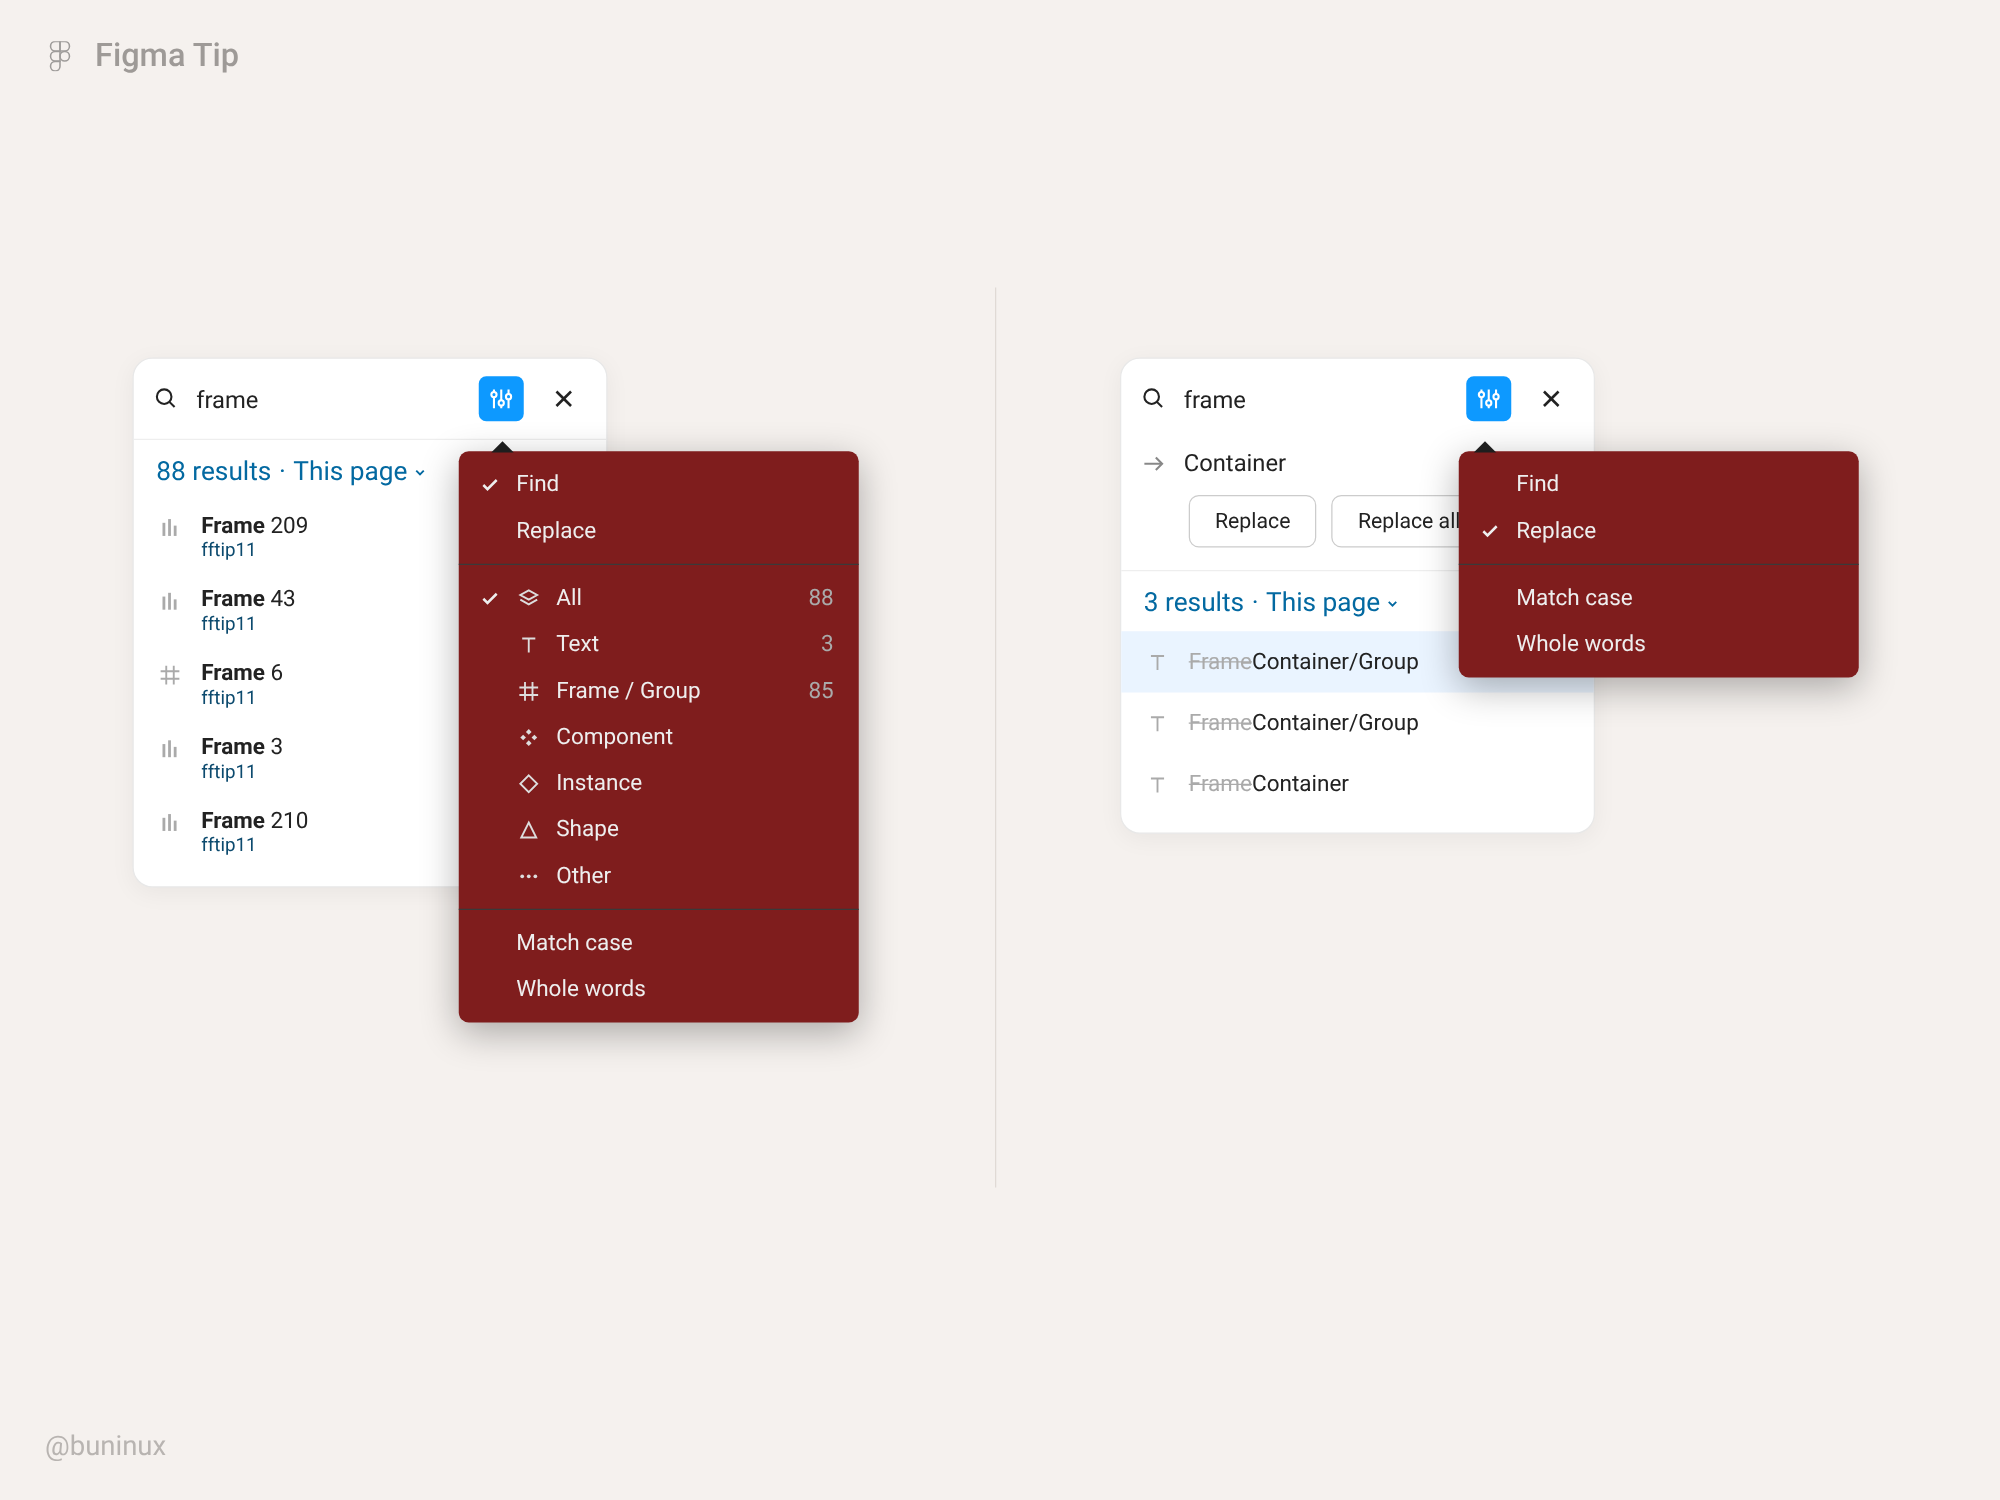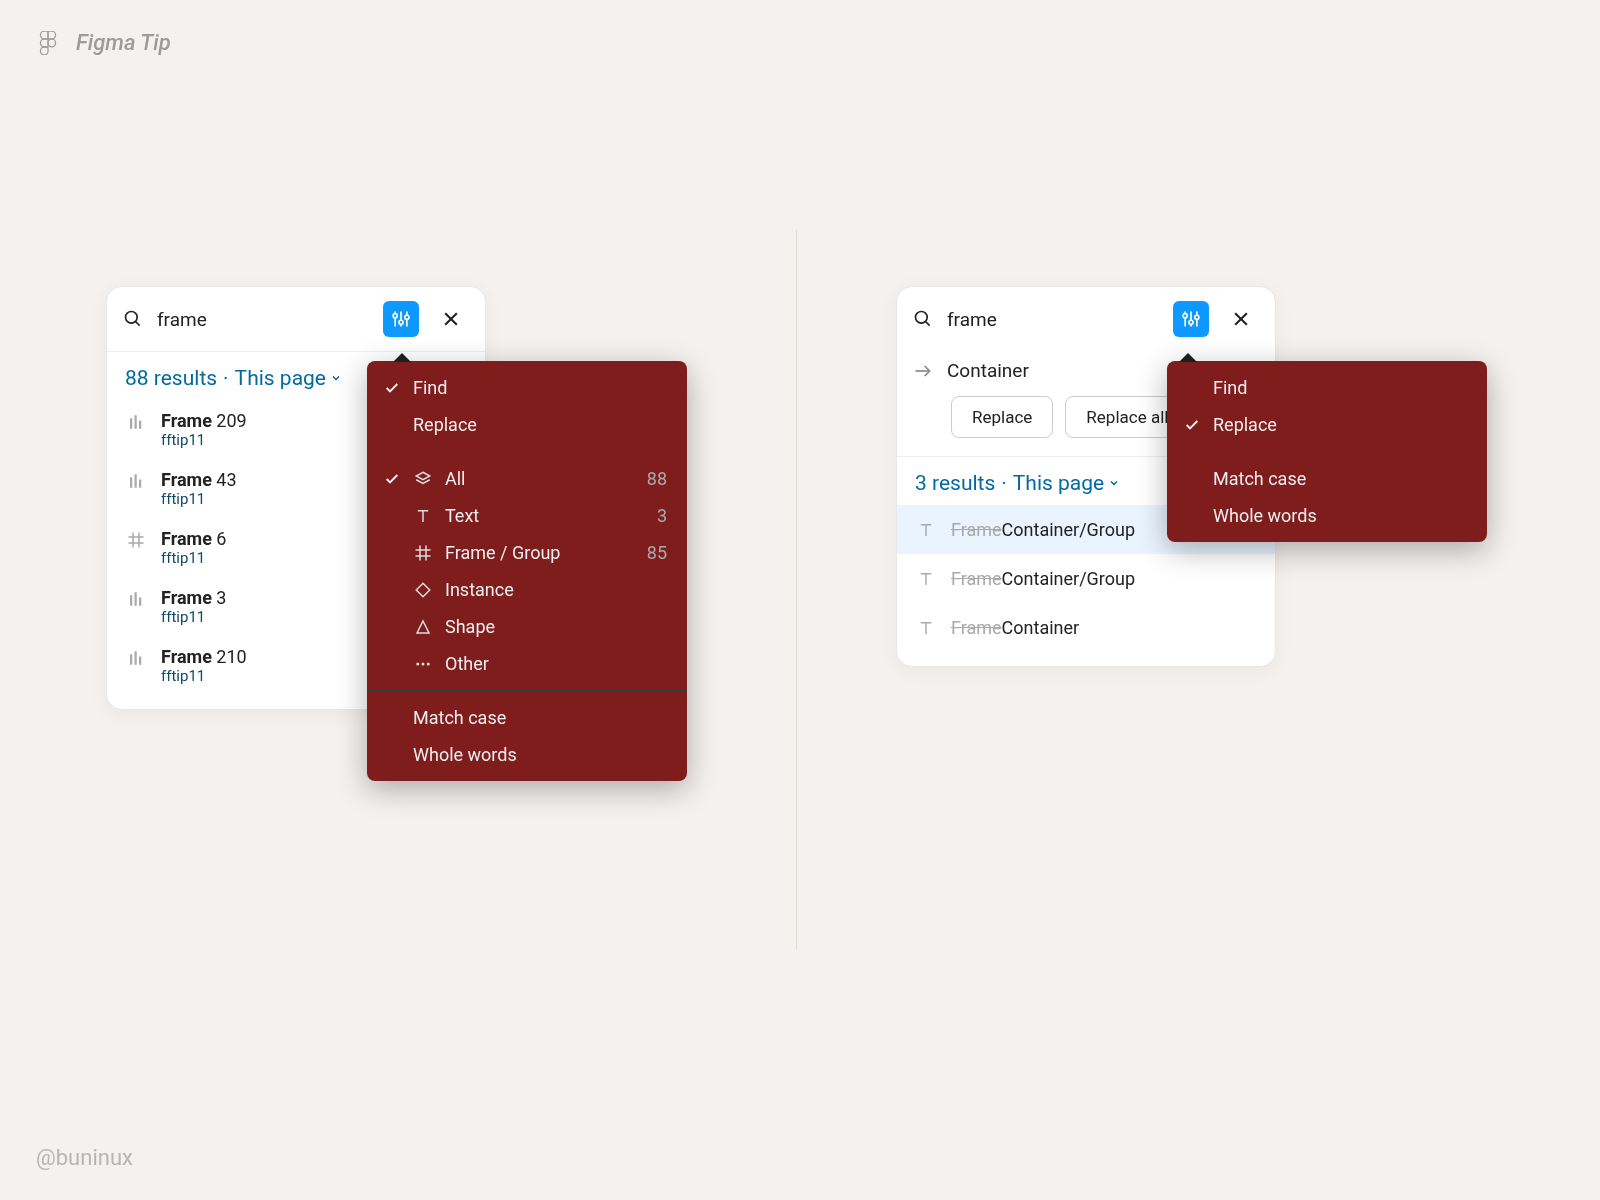--- a/index.html
+++ b/index.html
@@ -23,24 +23,23 @@
       display: flex;
       align-items: center;
       gap: 16px;
     }
     .figma-logo {
       width: 24px;
       height: 24px;
       opacity: 0.35;
     }
     .header-title {
-      font-size: 22px;
+      font-size: 26px;
       font-weight: 500;
       color: #9e9a97;
-      font-style: italic;
     }
     
     .footer-attribution {
       position: absolute;
       bottom: 30px;
       left: 36px;
       font-size: 22px;
       color: #b8b4b1;
     }
     
@@ -467,20 +466,33 @@
             <line x1="2" y1="8" x2="22" y2="8"></line>
             <line x1="2" y1="16" x2="22" y2="16"></line>
           </svg>
         </div>
     <div class="dd-label">Frame / Group</div>
     <div class="dd-count">85</div>
   </div>
       <div class="dropdown-item">
     <div class="check-col"></div>
     <div class="dd-icon-col">
+          <svg width="18" height="18" viewBox="0 0 24 24" fill="currentColor">
+            <polygon points="12 3 15 6 12 9 9 6"></polygon>
+            <polygon points="12 15 15 18 12 21 9 18"></polygon>
+            <polygon points="3 12 6 9 9 12 6 15"></polygon>
+            <polygon points="15 12 18 9 21 12 18 15"></polygon>
+          </svg>
+        </div>
+    <div class="dd-label">Component</div>
+    <div class="dd-count"></div>
+  </div>
+      <div class="dropdown-item">
+    <div class="check-col"></div>
+    <div class="dd-icon-col">
           <svg width="18" height="18" viewBox="0 0 24 24" fill="none" stroke="currentColor" stroke-width="2">
             <polygon points="12 3 21 12 12 21 3 12"></polygon>
           </svg>
         </div>
     <div class="dd-label">Instance</div>
     <div class="dd-count"></div>
   </div>
       <div class="dropdown-item">
     <div class="check-col"></div>
     <div class="dd-icon-col">

